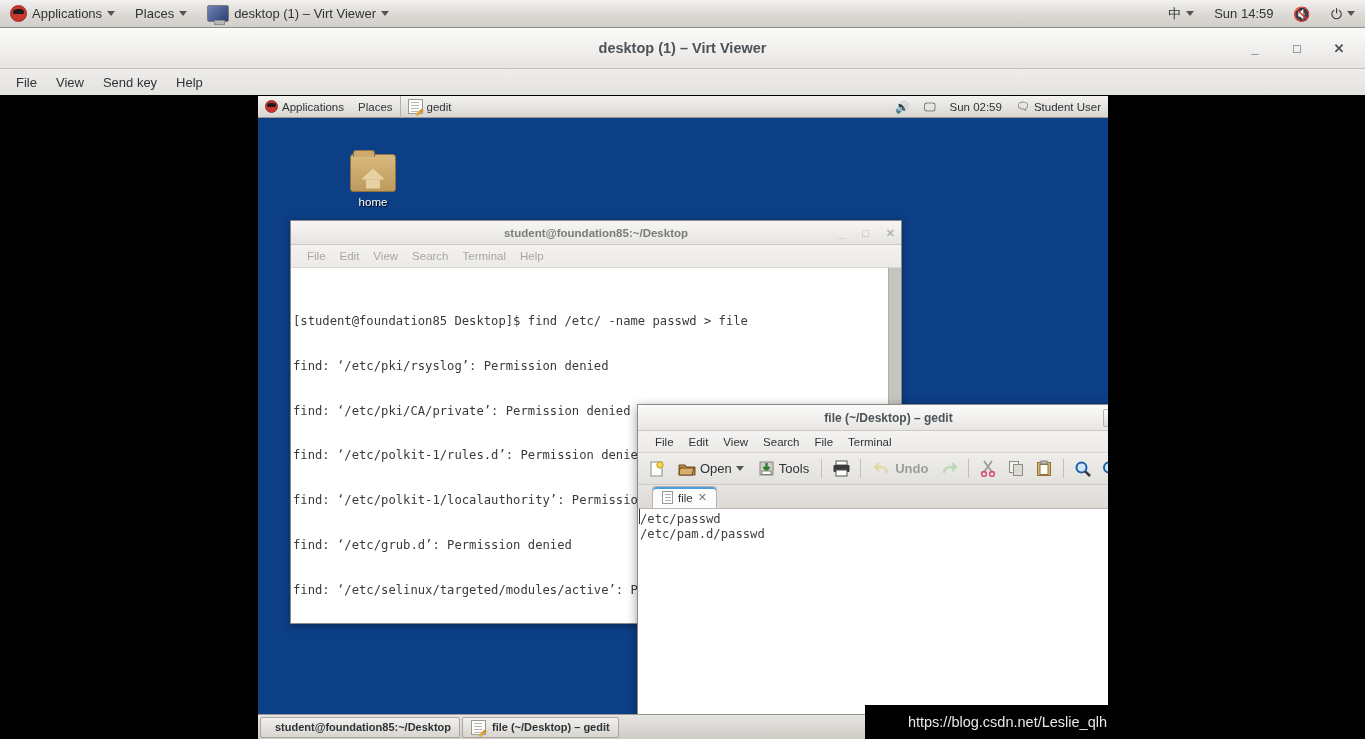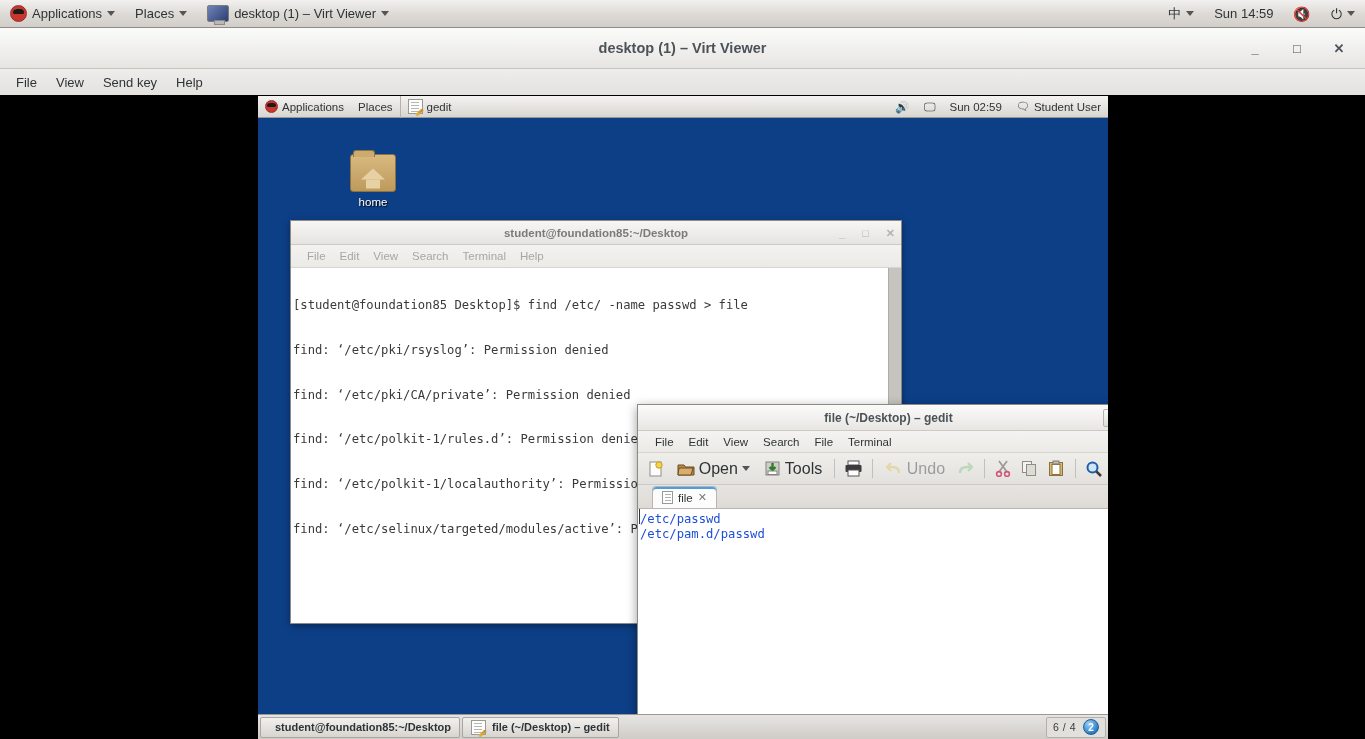--- a/index.html
+++ b/index.html
@@ -150,21 +150,21 @@
   .term-wbtns{ position:absolute;right:6px;top:0;height:24px;display:flex;align-items:center;gap:17px;color:#b6b4b0;font-size:11px;}
   .term-menubar{
     height:23px; background:linear-gradient(to bottom,#f3f2f0,#eceae7);
     border-bottom:1px solid #d8d5d1;
     display:flex;align-items:center;gap:2px;padding-left:10px;
     font-size:11.5px;color:#a8a6a2;
   }
   .term-menubar span{padding:2px 6px;}
   .term-body{
     position:absolute;left:0;top:47px;right:0;bottom:0; background:#fff;
-    padding:0 0 0 0; overflow:hidden;
+    padding:16px 0 0 0; overflow:hidden;
   }
   .term-lines{
     font-family:"DejaVu Sans Mono","Liberation Mono",monospace;
     font-size:12.2px; line-height:14.95px; color:#3a3a3a;
     padding-left:2px; white-space:pre;
   }
   .term-scroll{
     position:absolute;right:0;top:47px;bottom:0;width:13px;
     background:#c6c4bf; border-left:1px solid #aeaca7;
   }
@@ -193,43 +193,43 @@
     display:flex;align-items:center;gap:1px;padding-left:10px;
     font-size:11.5px;color:#2e3436;
   }
   .ge-menubar span{padding:2px 7px;border-radius:2px;}
   .ge-toolbar{
     height:32px;background:linear-gradient(to bottom,#f0eeeb,#e3e1dd);
     border-bottom:1px solid #cdcac5;
     display:flex;align-items:center;gap:2px;padding:0 6px;
   }
   .tbtn{ width:26px;height:26px;display:flex;align-items:center;justify-content:center;border-radius:3px;}
-  .tbtn-wide{ width:auto;padding:0 6px;gap:4px;font-size:16px;color:#2e3436;}
+  .tbtn-wide{ width:auto;padding:0 6px;gap:4px;font-size:13px;color:#2e3436;}
   .tsep{ width:1px;height:19px;background:#c3c0bb;margin:0 4px;}
-  .disabled{ opacity:.42; }
+  .disabled{ opacity:.42;font-weight:bold; }
   .ge-tabs{
     height:24px;background:linear-gradient(to bottom,#e6e4e0,#dedbd7);
     border-bottom:1px solid #b9b6b1; display:flex;align-items:flex-end;padding-left:14px;
   }
   .ge-tab{
     display:flex;align-items:center;gap:5px;height:22px;padding:0 9px;
     background:#fcfcfc; border:1px solid #b9b6b1;border-bottom:none;
     border-radius:4px 4px 0 0; font-size:11.5px;color:#2e3436;
     box-shadow: inset 0 2px 0 #4a9fe0;
   }
   .doc-ico{
     width:11px;height:13px;background:#fff;border:1px solid #9a9a94;position:relative;
   }
   .doc-ico:before{content:"";position:absolute;left:2px;top:2px;width:6px;height:1px;background:#b0b0b0;
     box-shadow:0 3px 0 #b0b0b0,0 6px 0 #b0b0b0;}
   .tab-x{ font-size:11px;color:#7a7a7a; }
   .ge-text{
     position:absolute;left:0;top:104px;right:0;bottom:0;background:#fff;
     font-family:"DejaVu Sans Mono","Liberation Mono",monospace;
-    font-size:12.2px;line-height:15px;color:#1d4ed8;
+    font-size:12.2px;line-height:15px;color:#404040;
     padding:3px 0 0 2px; white-space:pre;
   }
   .ge-caret{
     position:absolute;left:1px;top:104px;width:1px;height:15px;background:#333;
   }
 
   
   .watermark{
     position:absolute; right:0; bottom:0; height:34px; width:250px;
     background:#000; color:#e8e8e8; font-size:14.5px;
@@ -350,20 +350,21 @@
           <span>Terminal</span>
           <span>Help</span>
         </div>
         <div class="term-body">
           <div class="term-lines">
             <div>[student@foundation85 Desktop]$ find /etc/ -name passwd &gt; file</div>
             <div>find: ‘/etc/pki/rsyslog’: Permission denied</div>
             <div>find: ‘/etc/pki/CA/private’: Permission denied</div>
             <div>find: ‘/etc/polkit-1/rules.d’: Permission denied</div>
             <div>find: ‘/etc/polkit-1/localauthority’: Permission denied</div>
+            <div>find: ‘/etc/grub.d’: Permission denied</div>
             <div>find: ‘/etc/selinux/targeted/modules/active’: Permission denied</div>
             
             
             
             
             
             
             
             
             
@@ -499,14 +500,17 @@
       </div>
       <div class="tb-spacer"></div>
       <div class="ws-switcher">
         <span class="ws-num">6 / 4</span>
         <span class="ws-ball">2</span>
       </div>
     </div>
 
   </div>
 
+  <div class="watermark">
+    <span>https://blog.csdn.net/Leslie_qlh</span>
+  </div>
 
 </div>
 
 </body></html>

